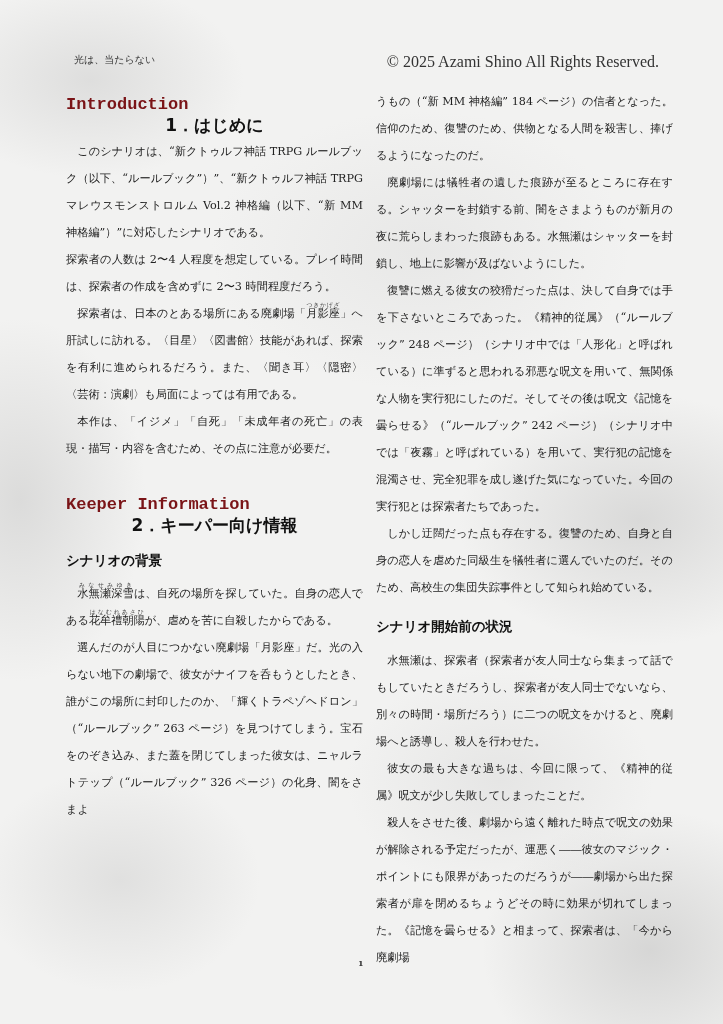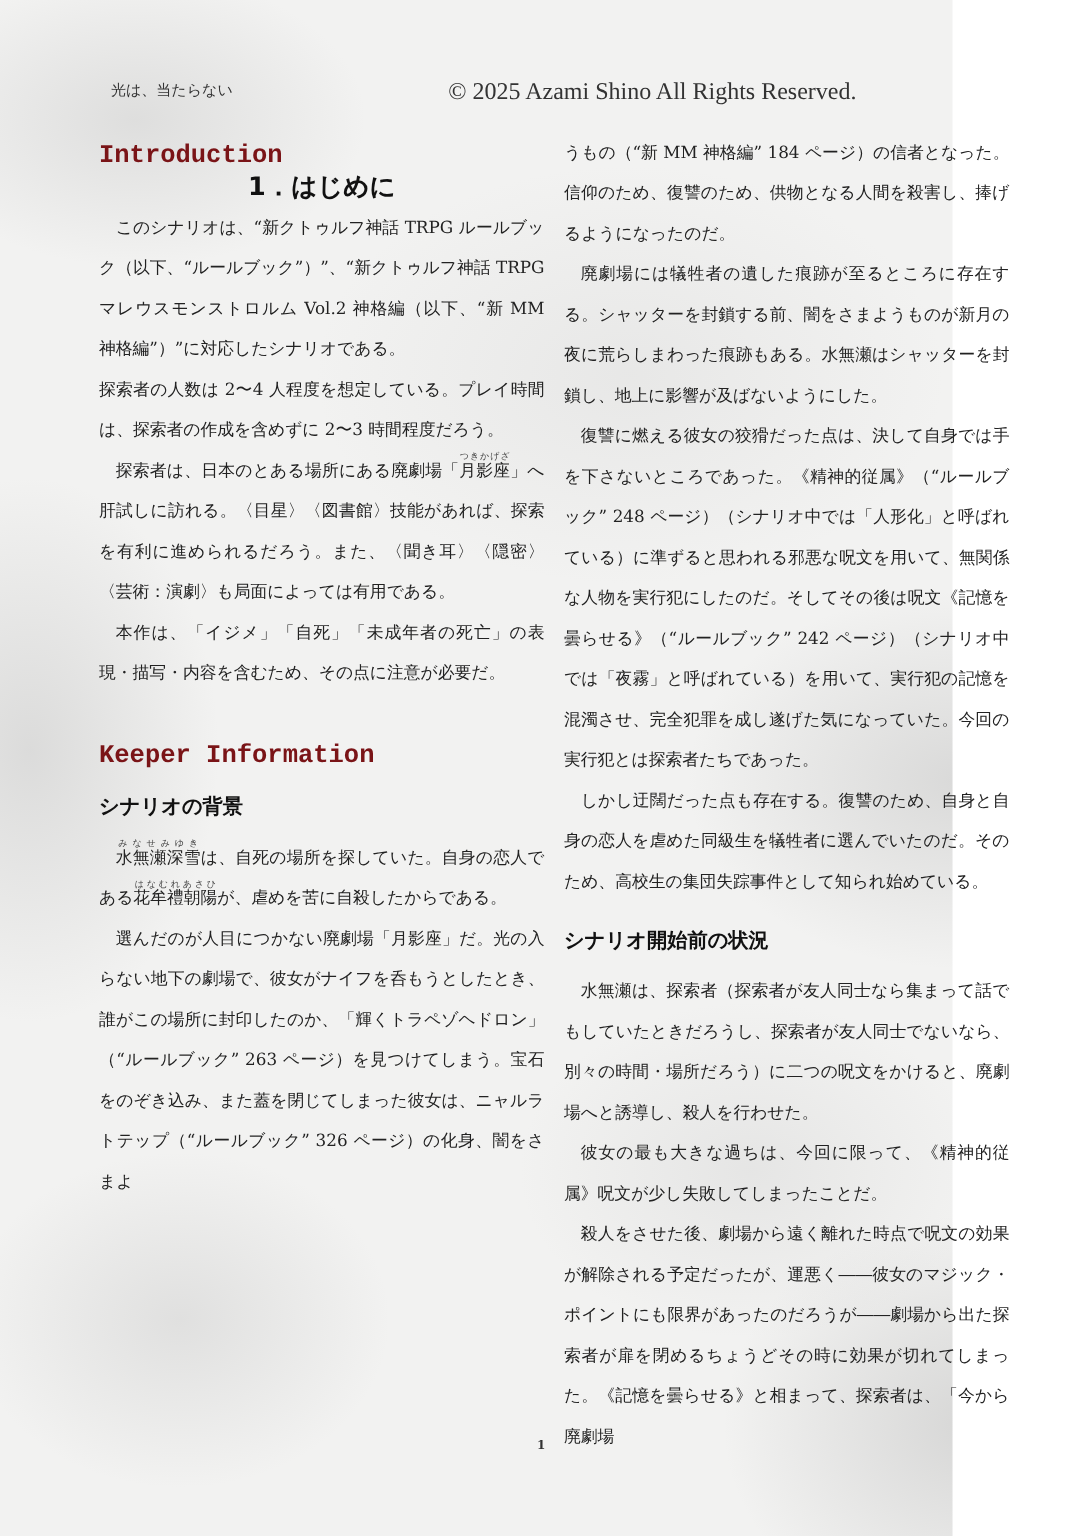--- a/index.html
+++ b/index.html
@@ -1,17 +1,17 @@
 <!DOCTYPE html>
 <html><head>
 <meta charset="utf-8">
 <style>
   html,body{margin:0;padding:0;}
   body{width:723px;height:1024px;overflow:hidden;font-family:"DejaVu Serif","Liberation Serif",serif;color:#222;}
-  .page{position:relative;width:635px;height:1024px;
+  .page{position:relative;width:723px;height:1024px;
     background:
       radial-gradient(ellipse 220px 140px at 90px 80px, rgba(170,170,170,0.28), transparent 70%),
       radial-gradient(ellipse 260px 180px at 640px 520px, rgba(160,160,160,0.30), transparent 70%),
       radial-gradient(ellipse 200px 160px at 120px 880px, rgba(170,170,170,0.25), transparent 70%),
       radial-gradient(ellipse 300px 200px at 420px 250px, rgba(190,190,190,0.20), transparent 70%),
       radial-gradient(ellipse 240px 200px at 650px 950px, rgba(150,150,150,0.30), transparent 70%),
       radial-gradient(ellipse 180px 260px at 20px 500px, rgba(160,160,160,0.28), transparent 70%),
       radial-gradient(ellipse 220px 160px at 500px 780px, rgba(185,185,185,0.22), transparent 70%),
       #f2f2f1;}
   .hdr{position:absolute;top:53px;font-size:10px;color:#333;}
@@ -43,20 +43,21 @@
     <div class="en-head">Introduction</div>
     <div class="jp-head">1．はじめに</div>
     <p class="ind">このシナリオは、“新クトゥルフ神話 TRPG ルールブック（以下、“ルールブック”）”、“新クトゥルフ神話 TRPG マレウスモンストロルム Vol.2 神格編（以下、“新 MM 神格編”）”に対応したシナリオである。</p>
     <p>探索者の人数は 2〜4 人程度を想定している。プレイ時間は、探索者の作成を含めずに 2〜3 時間程度だろう。</p>
     <p class="ind"><span>探索者は、日本のとある場所にある廃劇場「</span><ruby><span>月影座</span><rt>つきかげざ</rt></ruby><span>」へ肝試しに訪れる。〈目星〉〈図書館〉技能があれば、探索を有利に進められるだろう。また、〈聞き耳〉〈隠密〉〈芸術：演劇〉も局面によっては有用である。</span></p>
     <p class="ind">本作は、「イジメ」「自死」「未成年者の死亡」の表現・描写・内容を含むため、その点に注意が必要だ。</p>
 
     <div class="gap"></div>
 
     <div class="en-head">Keeper Information</div>
+    <div class="jp-head">2．キーパー向け情報</div>
     <div class="sub-head">シナリオの背景</div>
     <p class="ind"><ruby><span>水無瀬深雪</span><rt>みなせみゆき</rt></ruby><span>は、自死の場所を探していた。自身の恋人である</span><ruby><span>花牟禮朝陽</span><rt>はなむれあさひ</rt></ruby><span>が、虐めを苦に自殺したからである。</span></p>
     <p class="ind">選んだのが人目につかない廃劇場「月影座」だ。光の入らない地下の劇場で、彼女がナイフを呑もうとしたとき、誰がこの場所に封印したのか、「輝くトラペゾヘドロン」（“ルールブック” 263 ページ）を見つけてしまう。宝石をのぞき込み、また蓋を閉じてしまった彼女は、ニャルラトテップ（“ルールブック” 326 ページ）の化身、闇をさまよ</p>
   </div>
 
   <div class="col col-right">
     <p>うもの（“新 MM 神格編” 184 ページ）の信者となった。信仰のため、復讐のため、供物となる人間を殺害し、捧げるようになったのだ。</p>
     <p class="ind">廃劇場には犠牲者の遺した痕跡が至るところに存在する。シャッターを封鎖する前、闇をさまようものが新月の夜に荒らしまわった痕跡もある。水無瀬はシャッターを封鎖し、地上に影響が及ばないようにした。</p>
     <p class="ind">復讐に燃える彼女の狡猾だった点は、決して自身では手を下さないところであった。《精神的従属》（“ルールブック” 248 ページ）（シナリオ中では「人形化」と呼ばれている）に準ずると思われる邪悪な呪文を用いて、無関係な人物を実行犯にしたのだ。そしてその後は呪文《記憶を曇らせる》（“ルールブック” 242 ページ）（シナリオ中では「夜霧」と呼ばれている）を用いて、実行犯の記憶を混濁させ、完全犯罪を成し遂げた気になっていた。今回の実行犯とは探索者たちであった。</p>
     <p class="ind">しかし迂闊だった点も存在する。復讐のため、自身と自身の恋人を虐めた同級生を犠牲者に選んでいたのだ。そのため、高校生の集団失踪事件として知られ始めている。</p>

